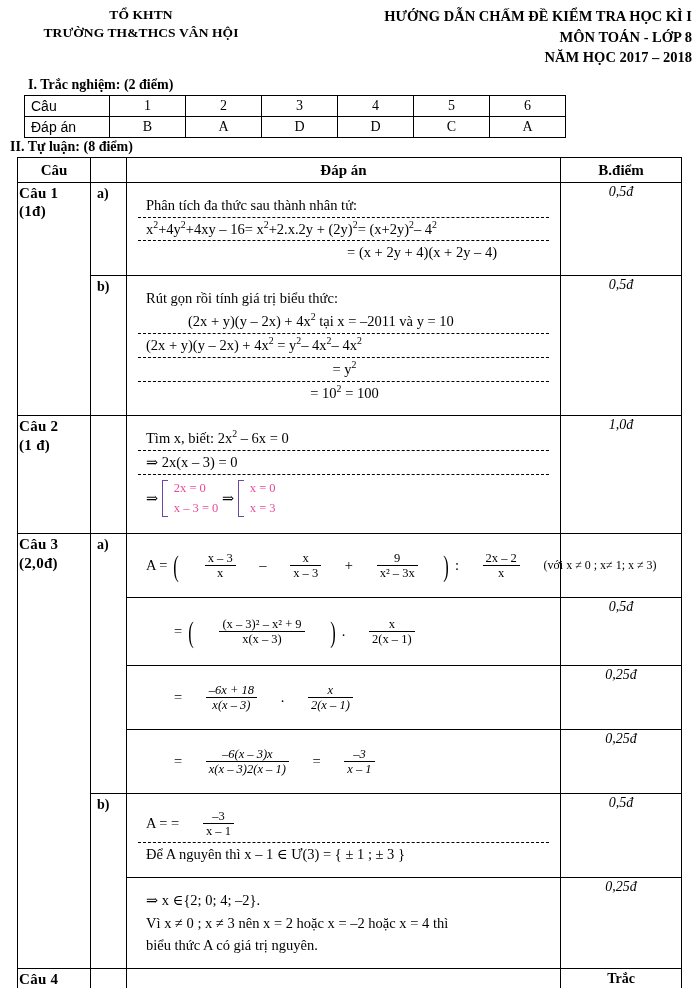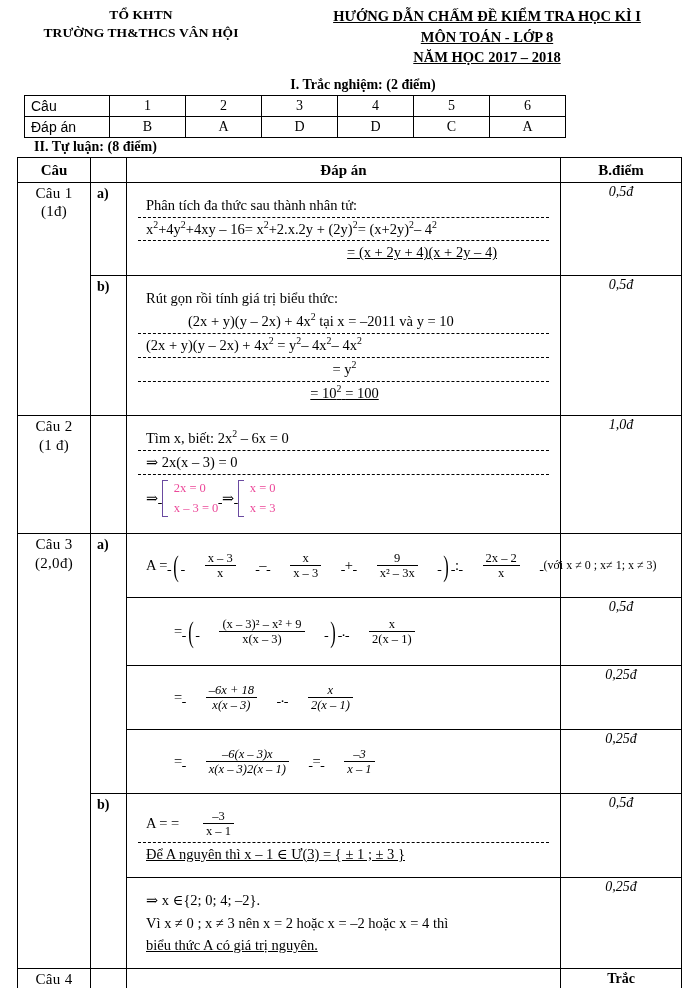--- a/index.html
+++ b/index.html
@@ -8,25 +8,25 @@
     font-family:"Liberation Serif","DejaVu Serif",serif;
     color:#000;
     position:relative;
     overflow:hidden;
   }
   .page{width:698px;height:988px;position:relative;}
 
   
   .header{display:flex;padding:6px 0 0 0;}
   .hdr-left{width:282px;text-align:center;font-weight:bold;font-size:13.5px;line-height:1.35;letter-spacing:.1px;}
-  .hdr-right{flex:1;text-align:center;font-weight:bold;font-size:14.5px;line-height:1.42;padding-right:6px;text-decoration:underline;}
-
-  
-  .sec-title{font-weight:bold;font-size:14px;margin:9px 0 2px 28px;text-align:center;}
-  .sec-title2{font-weight:bold;font-size:14px;margin:1px 0 2px 34px;}
+  .hdr-right{flex:1;text-align:right;font-weight:bold;font-size:14.5px;line-height:1.42;padding-right:6px;}
+
+  
+  .sec-title{font-weight:bold;font-size:14px;margin:9px 0 2px 28px;}
+  .sec-title2{font-weight:bold;font-size:14px;margin:1px 0 2px 10px;}
 
   
   .mc-wrap{margin-left:24px;}
   table.mc{border-collapse:collapse;}
   table.mc td{
     border:1px solid #000;height:20px;font-size:14px;text-align:center;
     padding:0 4px;
   }
   table.mc td.lbl{text-align:left;width:74px;padding-left:6px;}
   table.mc td.num{width:67px;}
@@ -34,32 +34,32 @@
   
   .main-wrap{margin-left:17px;}
   table.main{border-collapse:collapse;width:664px;table-layout:fixed;}
   table.main td{border:1px solid #000;vertical-align:top;}
   .col-cau{width:73px;}
   .col-ab{width:36px;}
   .col-ans{width:434px;}
   .col-pt{width:121px;}
 
   .th{font-weight:bold;text-align:center;font-size:15px;height:22px;line-height:22px;}
-  .cau-lbl{text-align:center;font-weight:normal;font-size:15px;line-height:1.25;vertical-align:middle;letter-spacing:.3px;}
+  .cau-lbl{text-align:left;font-weight:bold;font-size:15px;line-height:1.25;vertical-align:middle;letter-spacing:.3px;}
   .ab{font-weight:bold;font-size:14px;padding:3px 0 0 6px;}
   .pts{text-align:center;font-style:italic;font-size:14px;vertical-align:middle;}
   .pts-b{text-align:center;font-weight:bold;font-size:14px;vertical-align:middle;line-height:1.35;}
 
   
   .ans{padding:11px;}
   .ln{
     font-size:14.5px;padding:2px 6px 2px 8px;
     border-bottom:1px dashed #000;line-height:1.3;min-height:18px;
   }
-  .ln:last-child{border-bottom:none;text-decoration:underline;}
+  .ln:last-child{border-bottom:none;}
   .ln.nb{border-bottom:none;}
   .ctr{text-align:center;}
   .rt{text-align:right;padding-right:52px;}
   .ind{padding-left:50px;}
 
   sup{font-size:.68em;vertical-align:super;line-height:0;}
 
   
   .frac{display:inline-block;vertical-align:middle;text-align:center;font-size:12.5px;line-height:1.12;margin:0 20px;}
   .frac .nu{display:block;padding:0 3px;border-bottom:1px solid #000;}

